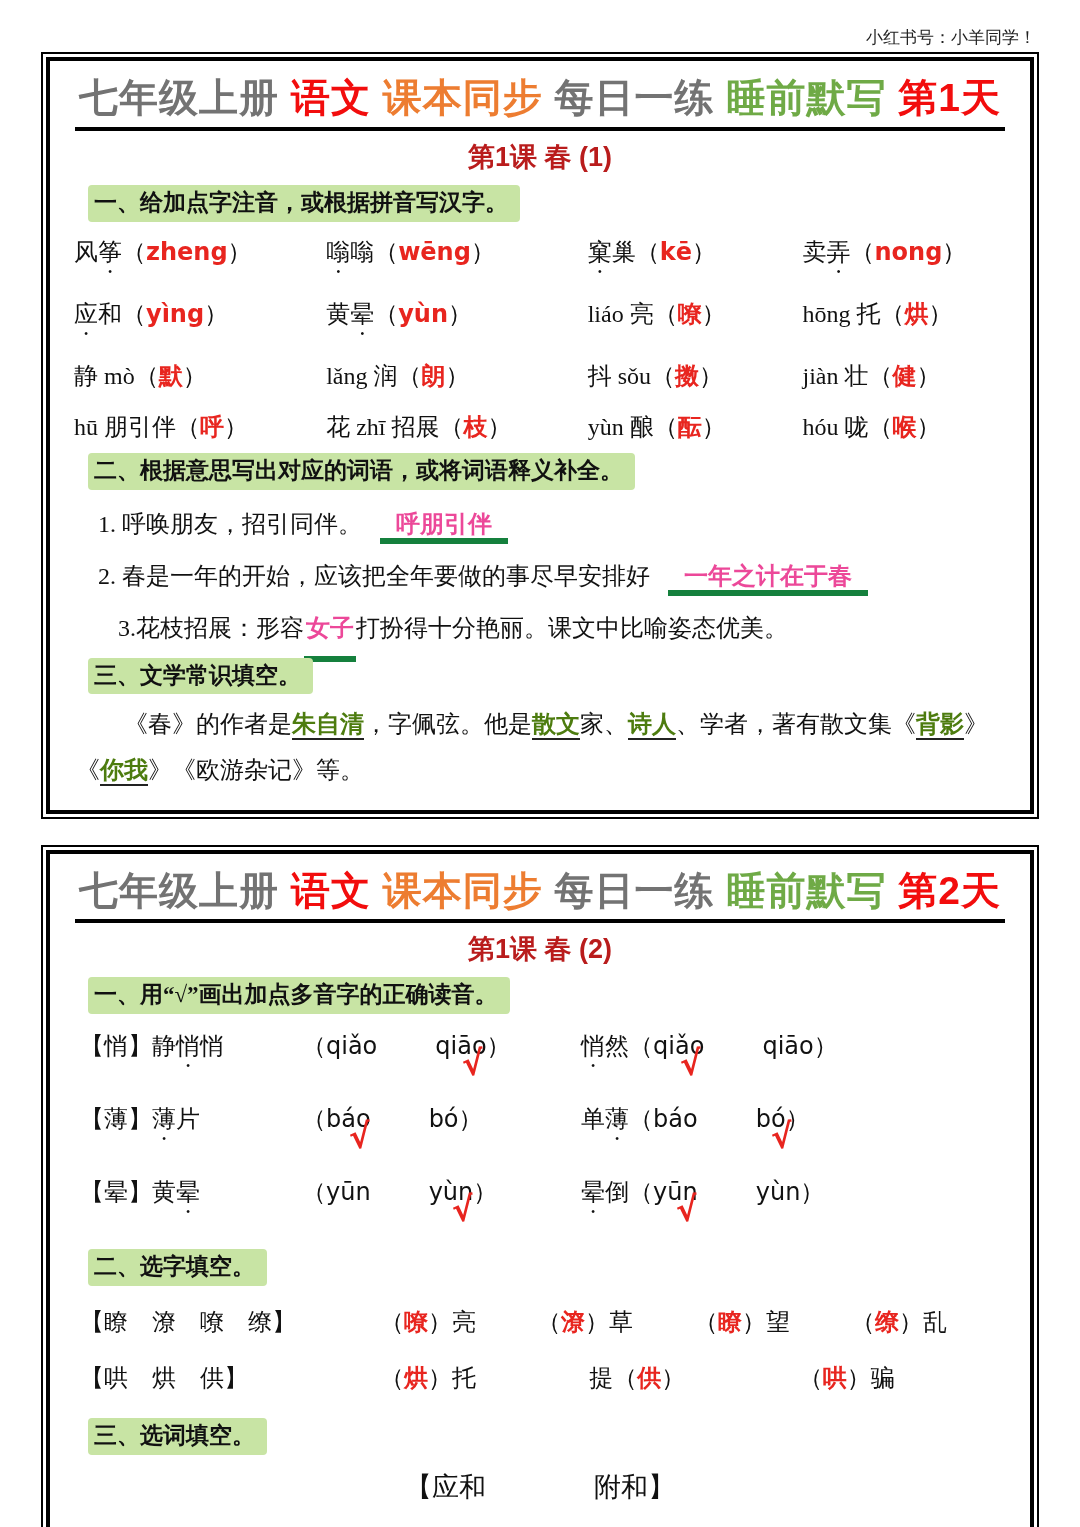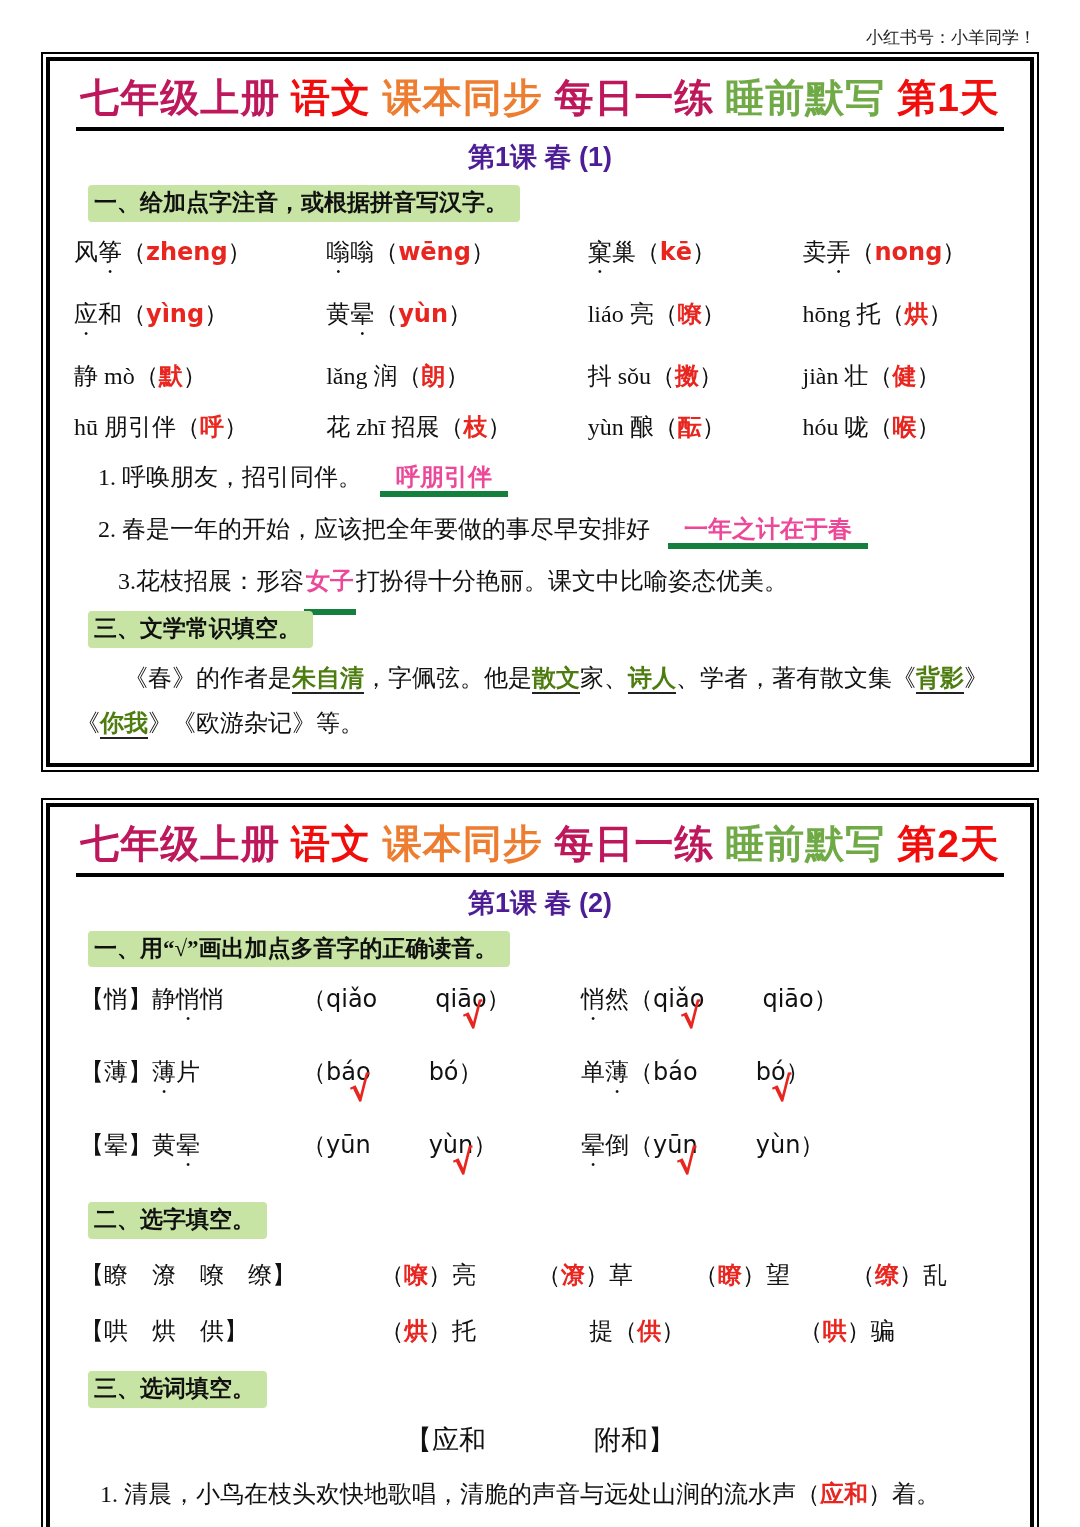--- a/index.html
+++ b/index.html
@@ -29,29 +29,29 @@
   .title-wrap { text-align:center; margin-top:4px; }
   .title {
     display:inline-block;
     font-family:"Liberation Sans", sans-serif;
     font-size:39px; font-weight:800; letter-spacing:1px;
     border-bottom:4px solid #000;
     padding:0 4px 5px 4px;
     line-height:1.2;
     white-space:nowrap;
   }
-  .tpart.black { color:#be185d;font-family:Liberation Serif, serif; }
+  .tpart.black { color:#737373; }
   .tpart.red { color:#f20d0d; }
   .tpart.orange { color:#ed7d31; }
   .tpart.green { color:#6faa46; }
   .subtitle {
     text-align:center;
     font-family:"Liberation Sans", sans-serif;
     font-size:27px; font-weight:700;
-    color:#4c1d95;
+    color:#b91c1c;
     margin:8px 0 10px 0;
   }
   .sectline { margin:6px 0 4px 0;padding-left:16px; }
   .sect {
     display:inline-block;
     background:#c8e4a4;
     font-size:23px; font-weight:700;
     padding:3px 12px 4px 6px;
     border-radius:4px;
     line-height:1.3;
@@ -143,20 +143,23 @@
       <div class="pycell"><span class="word"><span>静 mò</span></span><span class="paren">（</span><span class="ans">默</span><span class="paren">）</span></div>
       <div class="pycell"><span class="word"><span>lǎng 润</span></span><span class="paren">（</span><span class="ans">朗</span><span class="paren">）</span></div>
       <div class="pycell"><span class="word"><span>抖 sǒu</span></span><span class="paren">（</span><span class="ans">擞</span><span class="paren">）</span></div>
       <div class="pycell"><span class="word"><span>jiàn 壮</span></span><span class="paren">（</span><span class="ans">健</span><span class="paren">）</span></div>
       <div class="pycell"><span class="word"><span>hū 朋引伴</span></span><span class="paren">（</span><span class="ans">呼</span><span class="paren">）</span></div>
       <div class="pycell"><span class="word"><span>花 zhī 招展</span></span><span class="paren">（</span><span class="ans">枝</span><span class="paren">）</span></div>
       <div class="pycell"><span class="word"><span>yùn 酿</span></span><span class="paren">（</span><span class="ans">酝</span><span class="paren">）</span></div>
       <div class="pycell"><span class="word"><span>hóu 咙</span></span><span class="paren">（</span><span class="ans">喉</span><span class="paren">）</span></div>
     </div>
 
+  <div class="sectline">
+    <span class="sect">二、根据意思写出对应的词语，或将词语释义补全。</span>
+  </div>
   <div id="d1s2">
       <div class="defitem"><span>1. 呼唤朋友，招引同伴。</span><span class="blank">呼朋引伴</span></div>
       <div class="defitem"><span>2. 春是一年的开始，应该把全年要做的事尽早安排好</span><span class="blank">一年之计在于春</span></div>
       <div class="defitem deep"><span>3.花枝招展：形容</span><span class="blank tight">女子</span><span>打扮得十分艳丽。课文中比喻姿态优美。</span></div>
     </div>
 
   <div class="sectline">
     <span class="sect">三、文学常识填空。</span>
   </div>
   <div class="para" id="d1s3"><span>《春》的作者是</span><span class="redu">朱自清</span><span>，字佩弦。他是</span><span class="redu">散文</span><span>家、</span><span class="redu">诗人</span><span>、学者，著有散文集《</span><span class="redu">背影</span><span>》</span><br><span>《</span><span class="redu">你我</span><span>》《欧游杂记》等。</span></div>

